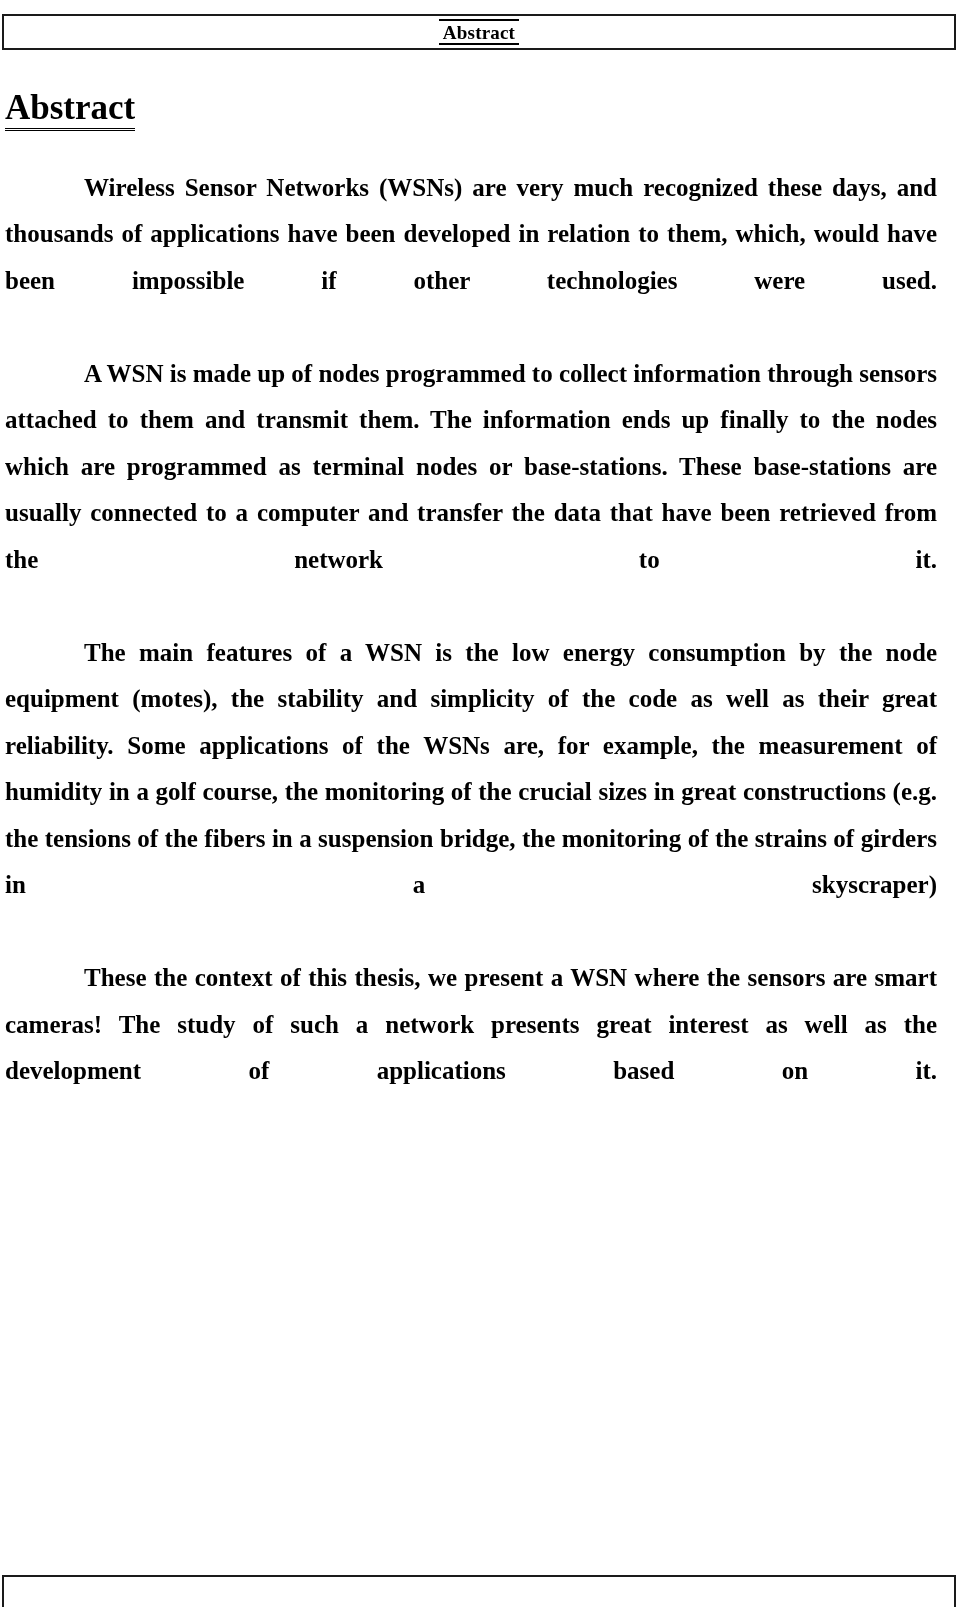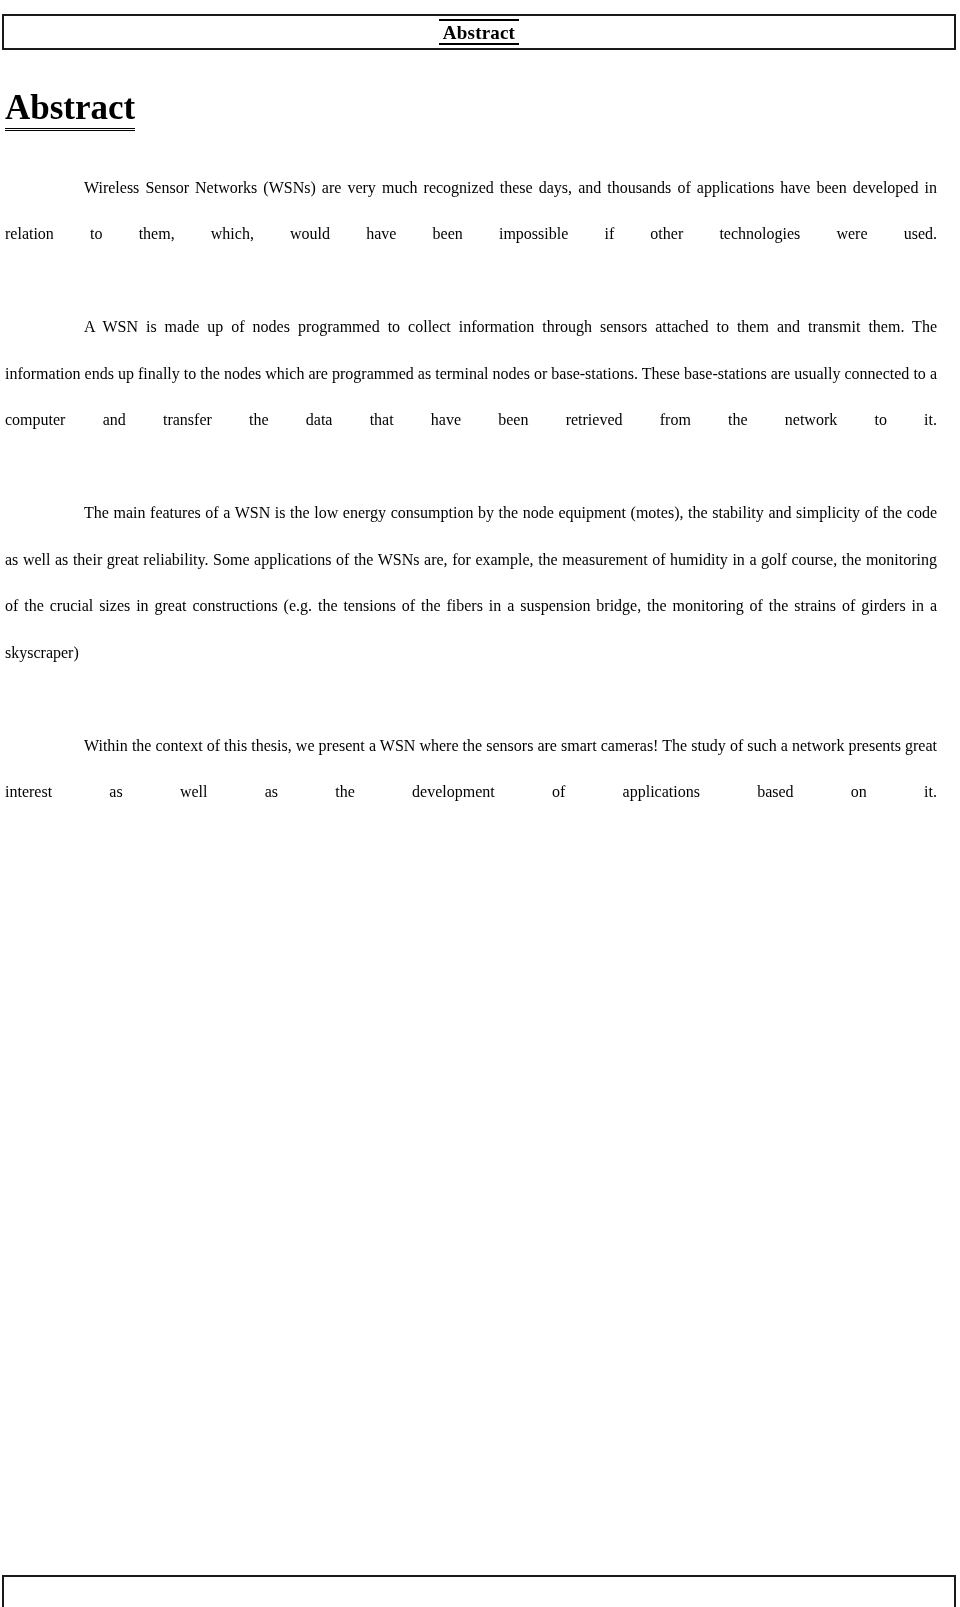--- a/index.html
+++ b/index.html
@@ -64,27 +64,28 @@
     line-height: 1.02;
     display: inline-block;
     border-bottom: 3px double #000;
     letter-spacing: 0px;
   }
 
   .title-row { display: block; }
 
   p.body-par {
     margin: 0 0 0 0;
-    font-size: 16px;
+    font-size: 25px;
     line-height: 46.5px;
     text-align: justify;
     text-justify: inter-word;
     text-indent: 79px;
     hyphens: none;
     word-spacing: 0px;
+    font-weight: bold;
   }
 
   
   p.body-par + p.body-par { margin-top: 0; }
 
   
   p.body-par:after {
     content: "";
     display: inline-block;
     width: 100%;
@@ -115,21 +116,21 @@
     <div class="title-row">
       <h1 class="section-title">Abstract</h1>
     </div>
 
     <p class="body-par">Wireless Sensor Networks (WSNs) are very much recognized these days, and thousands of applications have been developed in relation to them, which, would have been impossible if other technologies were used.</p>
 
     <p class="body-par">A WSN is made up of nodes programmed to collect information through sensors attached to them and transmit them. The information ends up finally to the nodes which are programmed as terminal nodes or base-stations. These base-stations are usually connected to a computer and transfer the data that have been retrieved from the network to it.</p>
 
     <p class="body-par">The main features of a WSN is the low energy consumption by the node equipment (motes), the stability and simplicity of the code as well as their great reliability. Some applications of the WSNs are, for example, the measurement of humidity in a golf course, the monitoring of the crucial sizes in great constructions (e.g. the tensions of the fibers in a suspension bridge, the monitoring of the strains of girders in a skyscraper)</p>
 
-    <p class="body-par">Within the context of this thesis, we present a WSN where the sensors are smart cameras! The study of such a network presents great interest as well as the development of applications based on it.</p>
+    <p class="body-par">These the context of this thesis, we present a WSN where the sensors are smart cameras! The study of such a network presents great interest as well as the development of applications based on it.</p>
 
   </div>
 
   <div class="footer-box">
     <span></span>
   </div>
 
 </div>
 
 </body></html>

